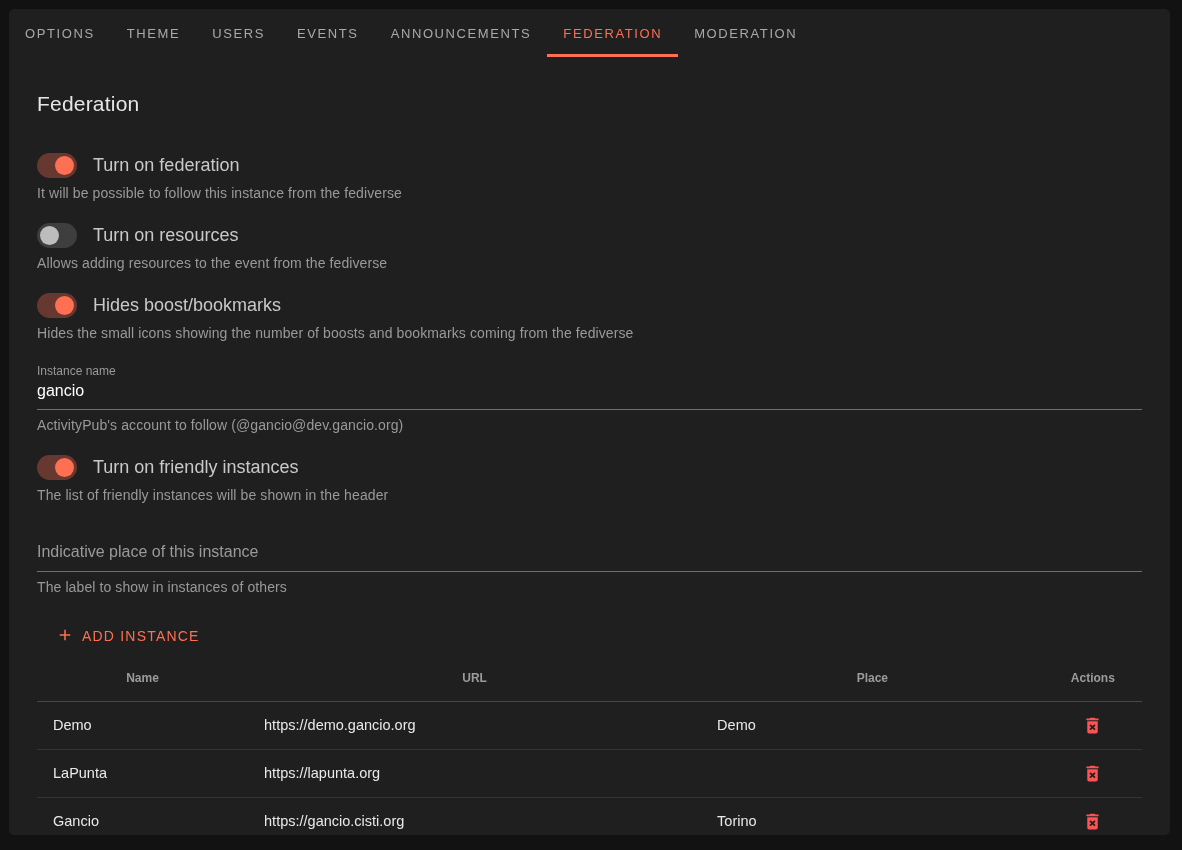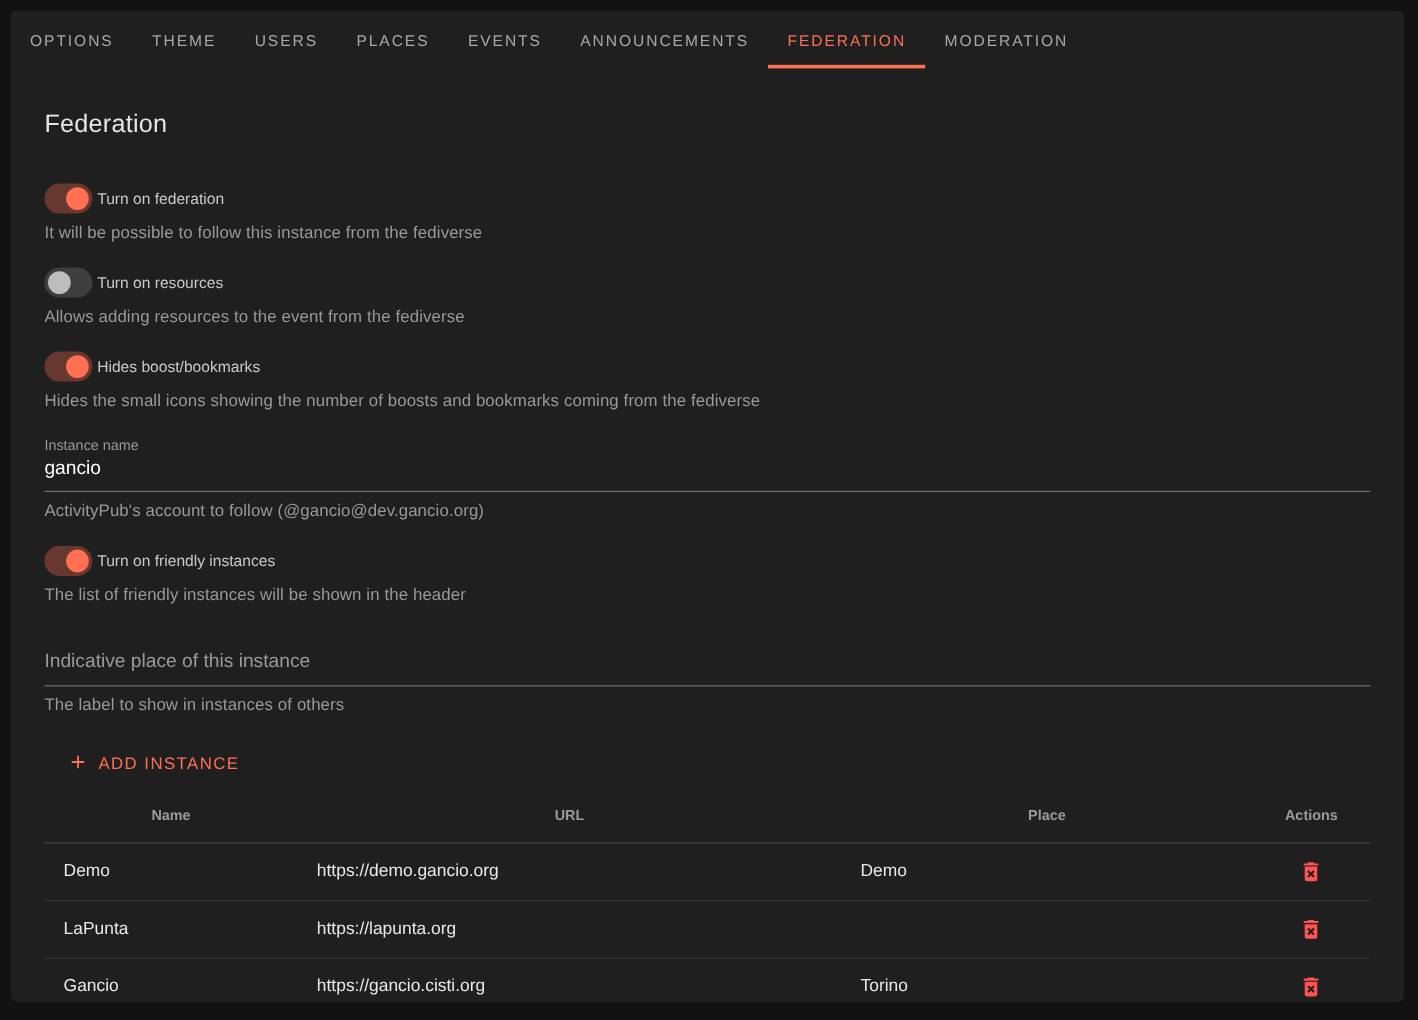--- a/index.html
+++ b/index.html
@@ -81,22 +81,22 @@
     position:absolute;
     width:19px;height:19px;
     border-radius:50%;
     background:var(--toggle-off-knob);
     top:3px;left:3px;
     transition:left .15s;
   }
   .toggle.on{background:var(--toggle-on-track);}
   .toggle.on .knob{left:18px;background:var(--accent);}
   .switch-label{
-    margin-left:4px;
-    font-size:13px;
+    margin-left:16px;
+    font-size:18px;
     color:var(--label);
   }
   .hint{
     font-size:14px;
     color:var(--hint);
     margin-top:7px;
     letter-spacing:.1px;
   }
   
   .text-field{margin-top:23px;}
@@ -181,23 +181,20 @@
     </div>
 
     <div class="tab">
       <span class="tab-label">THEME</span>
     </div>
 
     <div class="tab">
       <span class="tab-label">USERS</span>
     </div>
 
-    <div class="tab">
-      <span class="tab-label">PLACES</span>
-    </div>
 
     <div class="tab">
       <span class="tab-label">EVENTS</span>
     </div>
 
     <div class="tab">
       <span class="tab-label">ANNOUNCEMENTS</span>
     </div>
 
     <div class="tab active">

